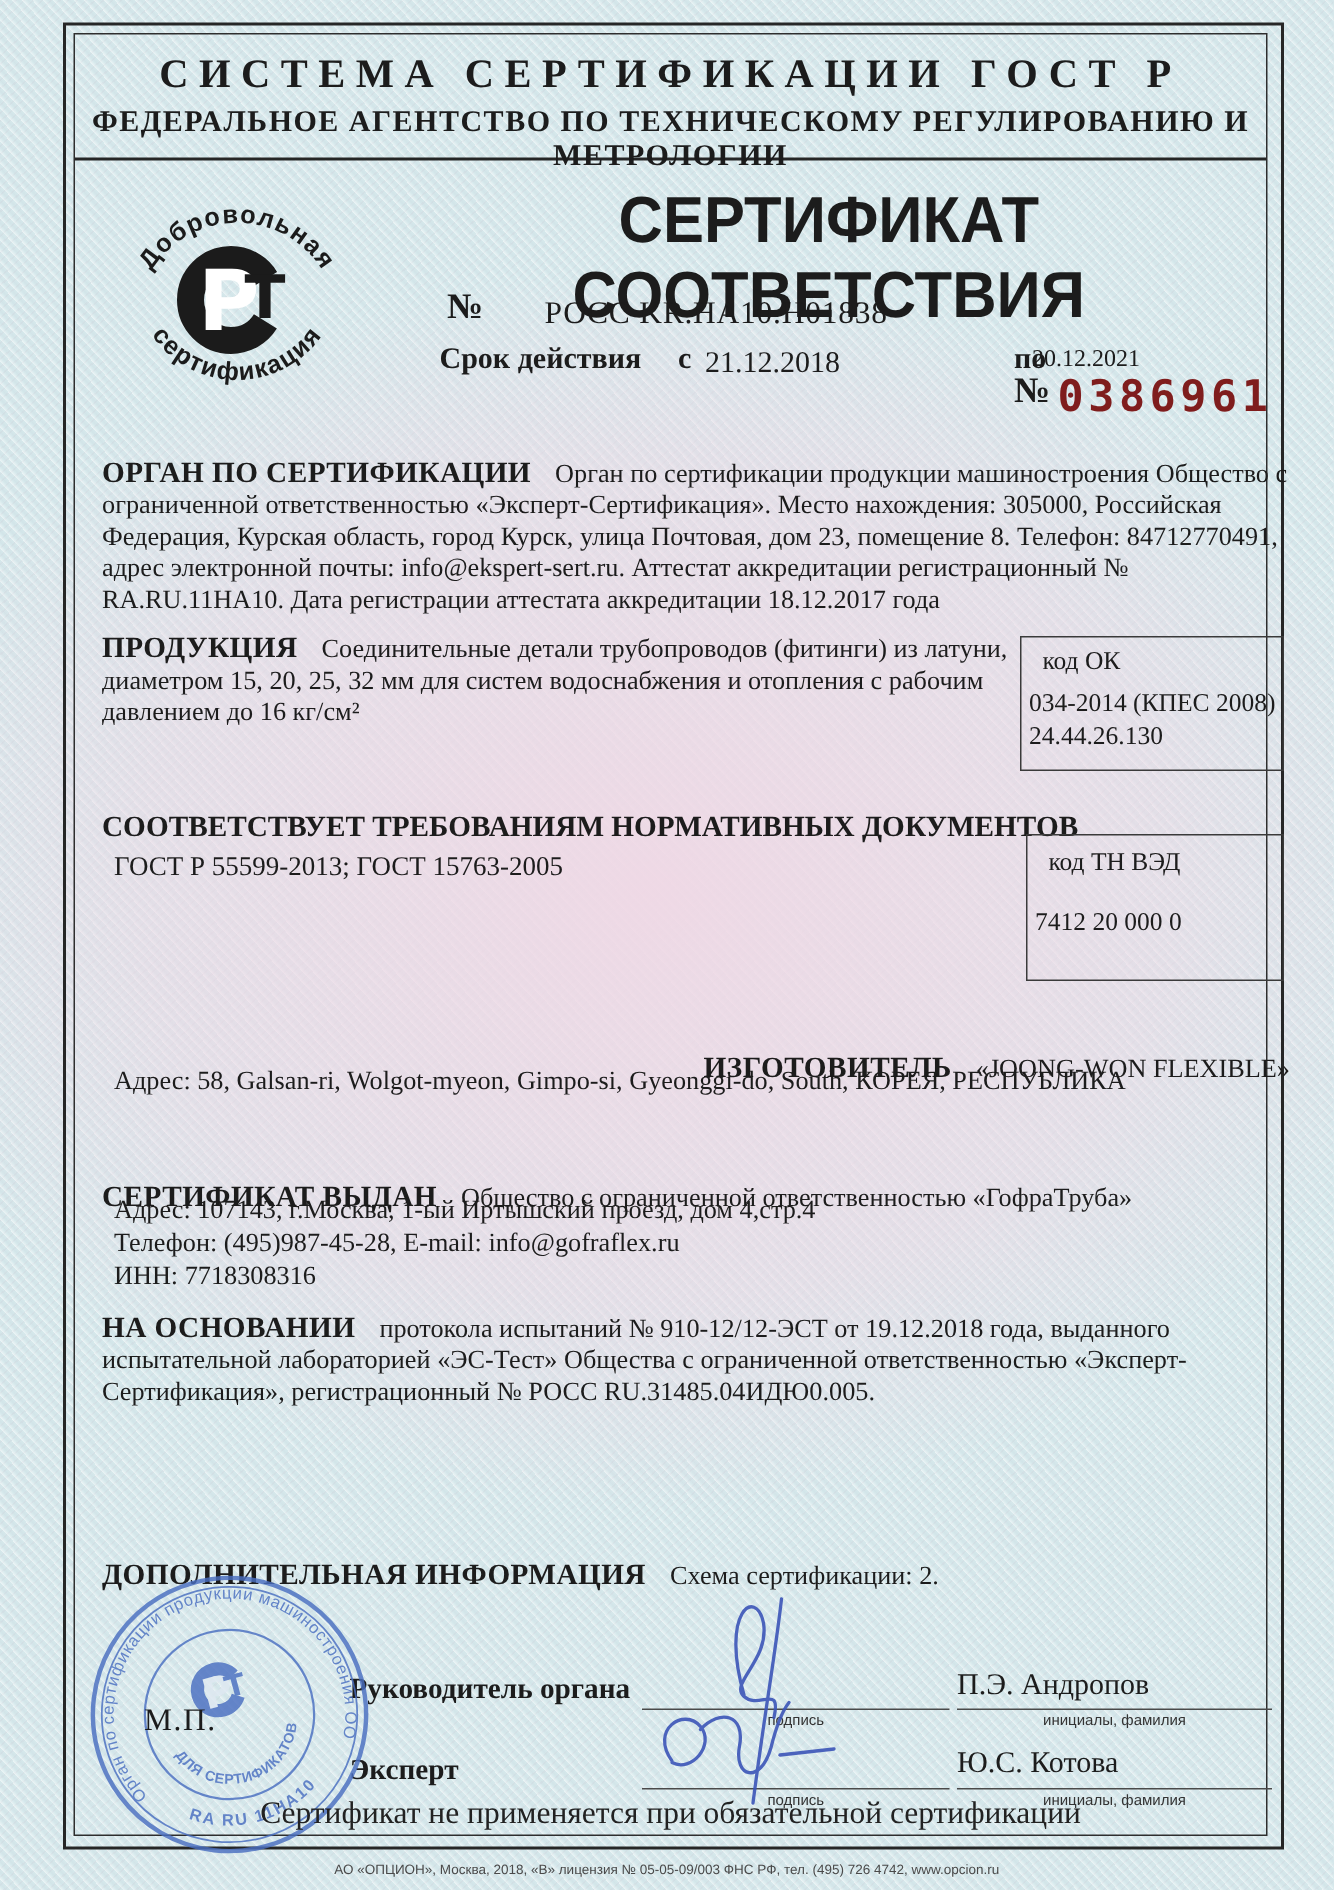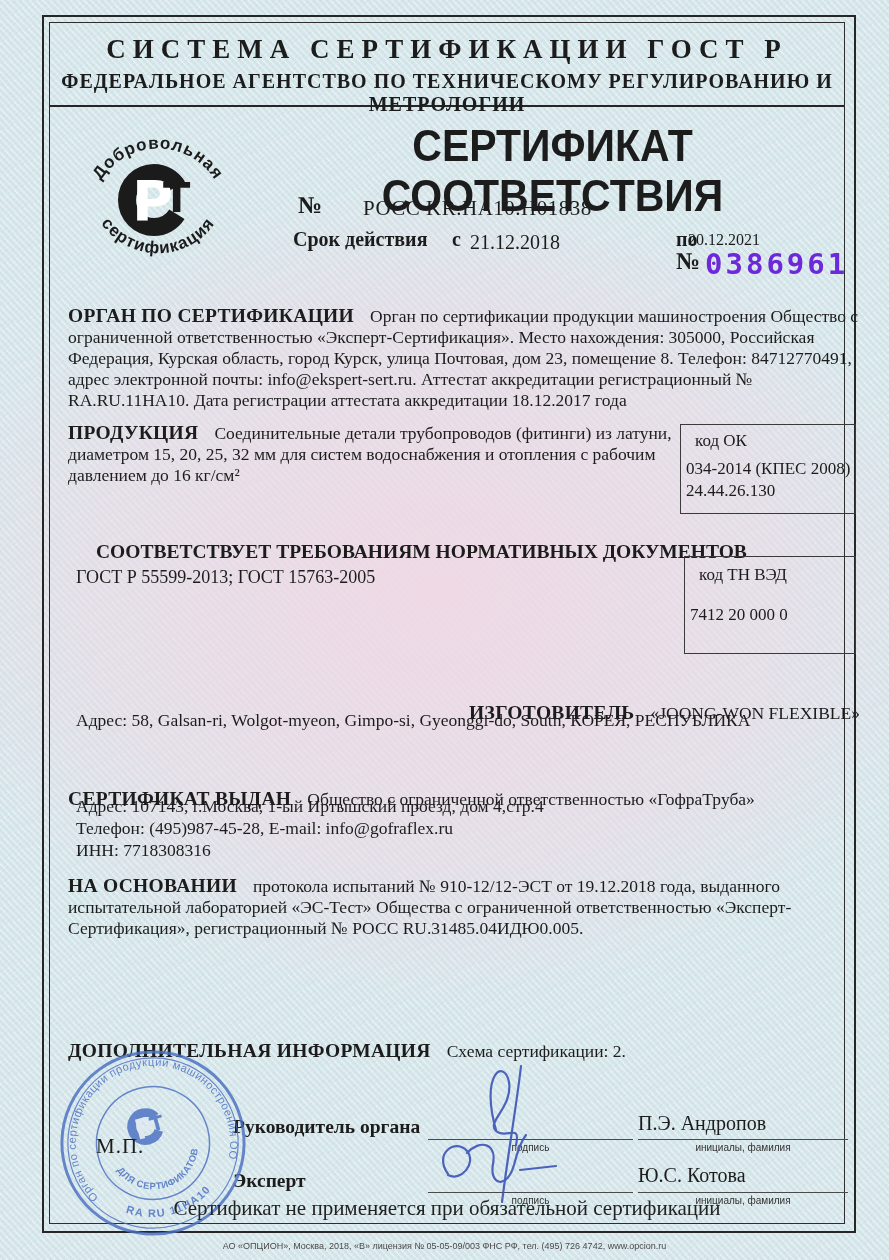--- a/index.html
+++ b/index.html
@@ -26,33 +26,33 @@
   .no-label{font-size:24px;font-weight:bold;}
   .no-value{font-size:21px;}
   .row-certno-label{left:298px;top:192px;}
   .row-certno-value{left:363px;top:196px;letter-spacing:0.5px;}
   .row-validity-label{left:293px;top:228px;font-size:20px;font-weight:bold;}
   .row-validity-c{left:452px;top:228px;font-size:20px;font-weight:bold;}
   .row-validity-from{left:470px;top:231px;font-size:20px;}
   .row-validity-po{left:676px;top:228px;font-size:20px;font-weight:bold;}
   .row-validity-to{left:688px;top:231px;font-size:16px;}
   .blank-no-label{left:676px;top:248px;}
-  .blank-no-value{left:705px;top:247px;font-family:"DejaVu Sans Mono",monospace;font-size:29px;font-weight:bold;color:#6d28d9;letter-spacing:3px;}
+  .blank-no-value{left:705px;top:247px;font-family:"DejaVu Sans Mono",monospace;font-size:29px;font-weight:bold;color:#7f1d1d;letter-spacing:3px;}
 
   .para{line-height:21px;font-size:17.5px;}
   .slabel{font-size:19.5px;font-weight:bold;letter-spacing:0.3px;margin-right:16px;}
   .p-organ{left:68px;top:287px;width:792px;}
   .p-product{left:68px;top:404px;width:618px;}
   .serial-line{display:block;margin-top:2px;}
   .code-box{border:1px solid #3a3a3a;font-size:17px;}
   .box-ok{left:680px;top:424px;width:174px;height:88px;}
   .box-ok .cb-label{position:absolute;left:14px;top:6px;}
   .box-ok .cb-l1{position:absolute;left:5px;top:34px;}
   .box-ok .cb-l2{position:absolute;left:5px;top:56px;}
-  .p-comply-label{left:68px;top:541px;font-size:19.5px;font-weight:bold;margin-left:28px;}
+  .p-comply-label{left:68px;top:541px;font-size:19.5px;font-weight:bold;}
   .p-comply-text{left:76px;top:567px;font-size:18px;}
   .box-tn{left:684px;top:556px;width:170px;height:96px;}
   .box-tn .cb-label{position:absolute;left:14px;top:8px;}
   .box-tn .cb-l1{position:absolute;left:5px;top:48px;}
 
   .p-manu{left:68px;top:684px;width:792px;text-align:right;}
   .p-manu-addr{left:76px;top:710px;font-size:17.5px;}
   .p-issued{left:68px;top:770px;width:792px;}
   .p-issued-addr{left:76px;top:796px;font-size:17.5px;}
   .p-issued-phone{left:76px;top:818px;font-size:17.5px;}

